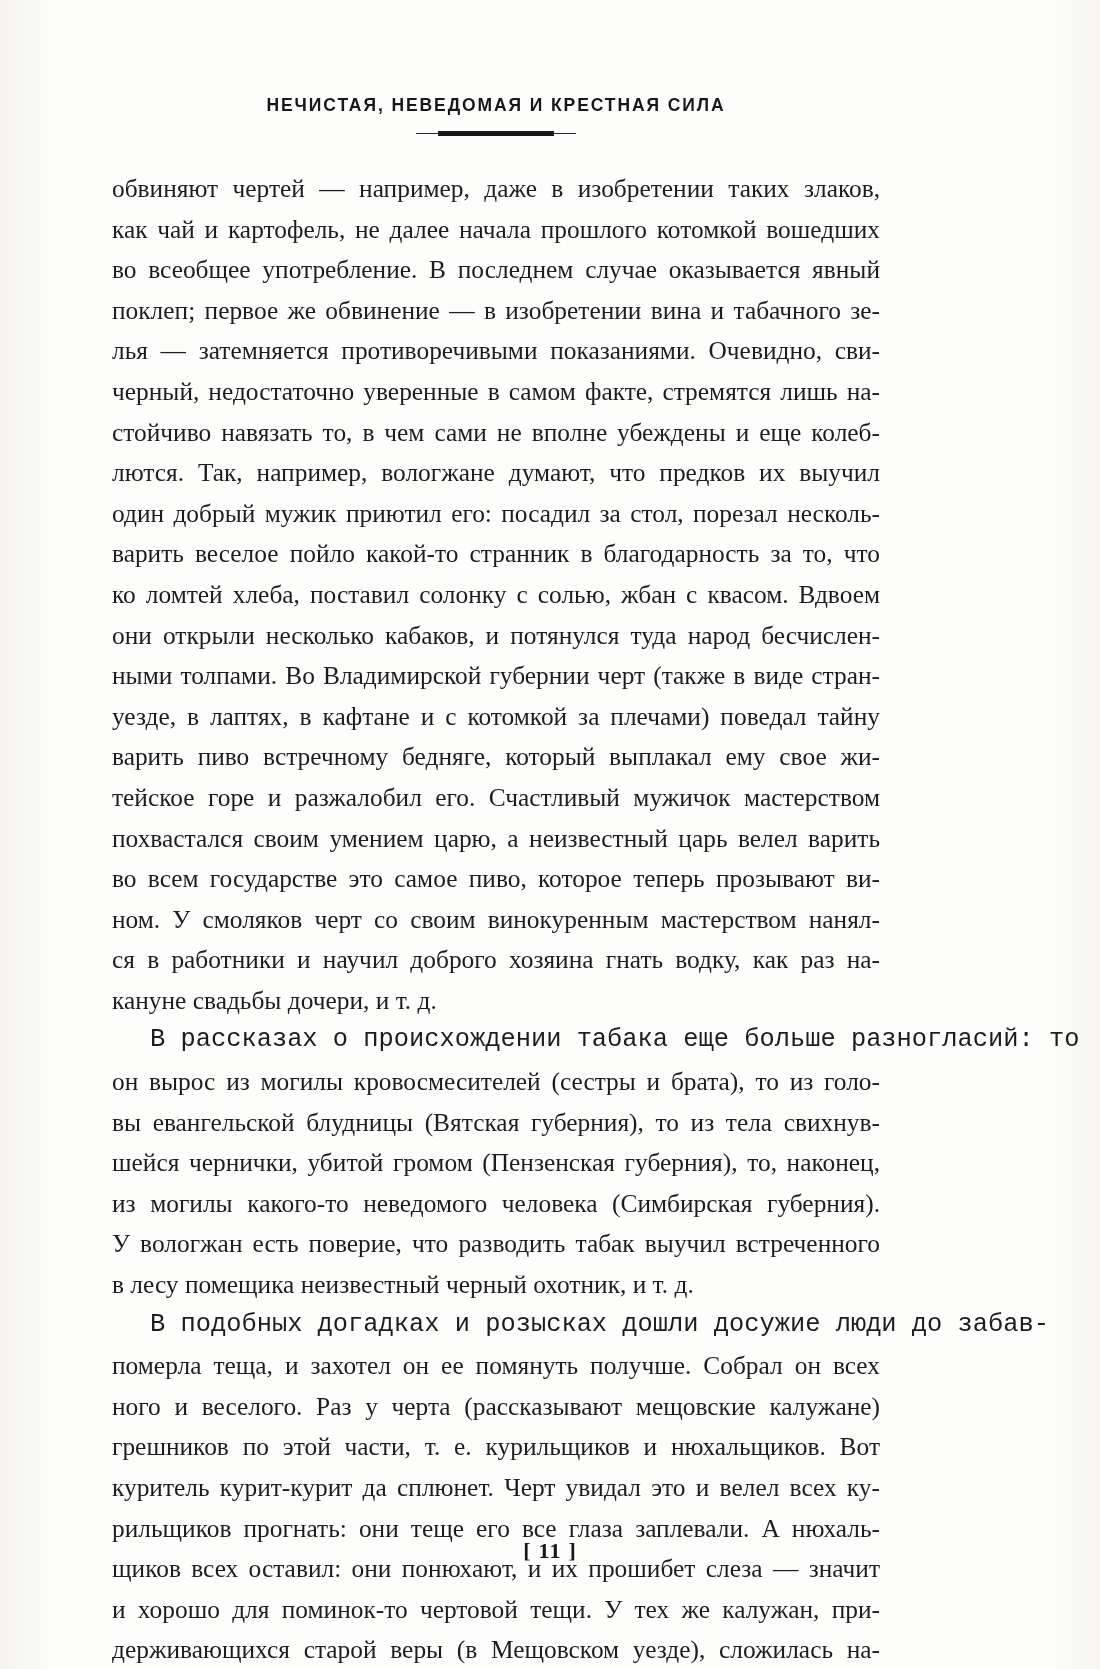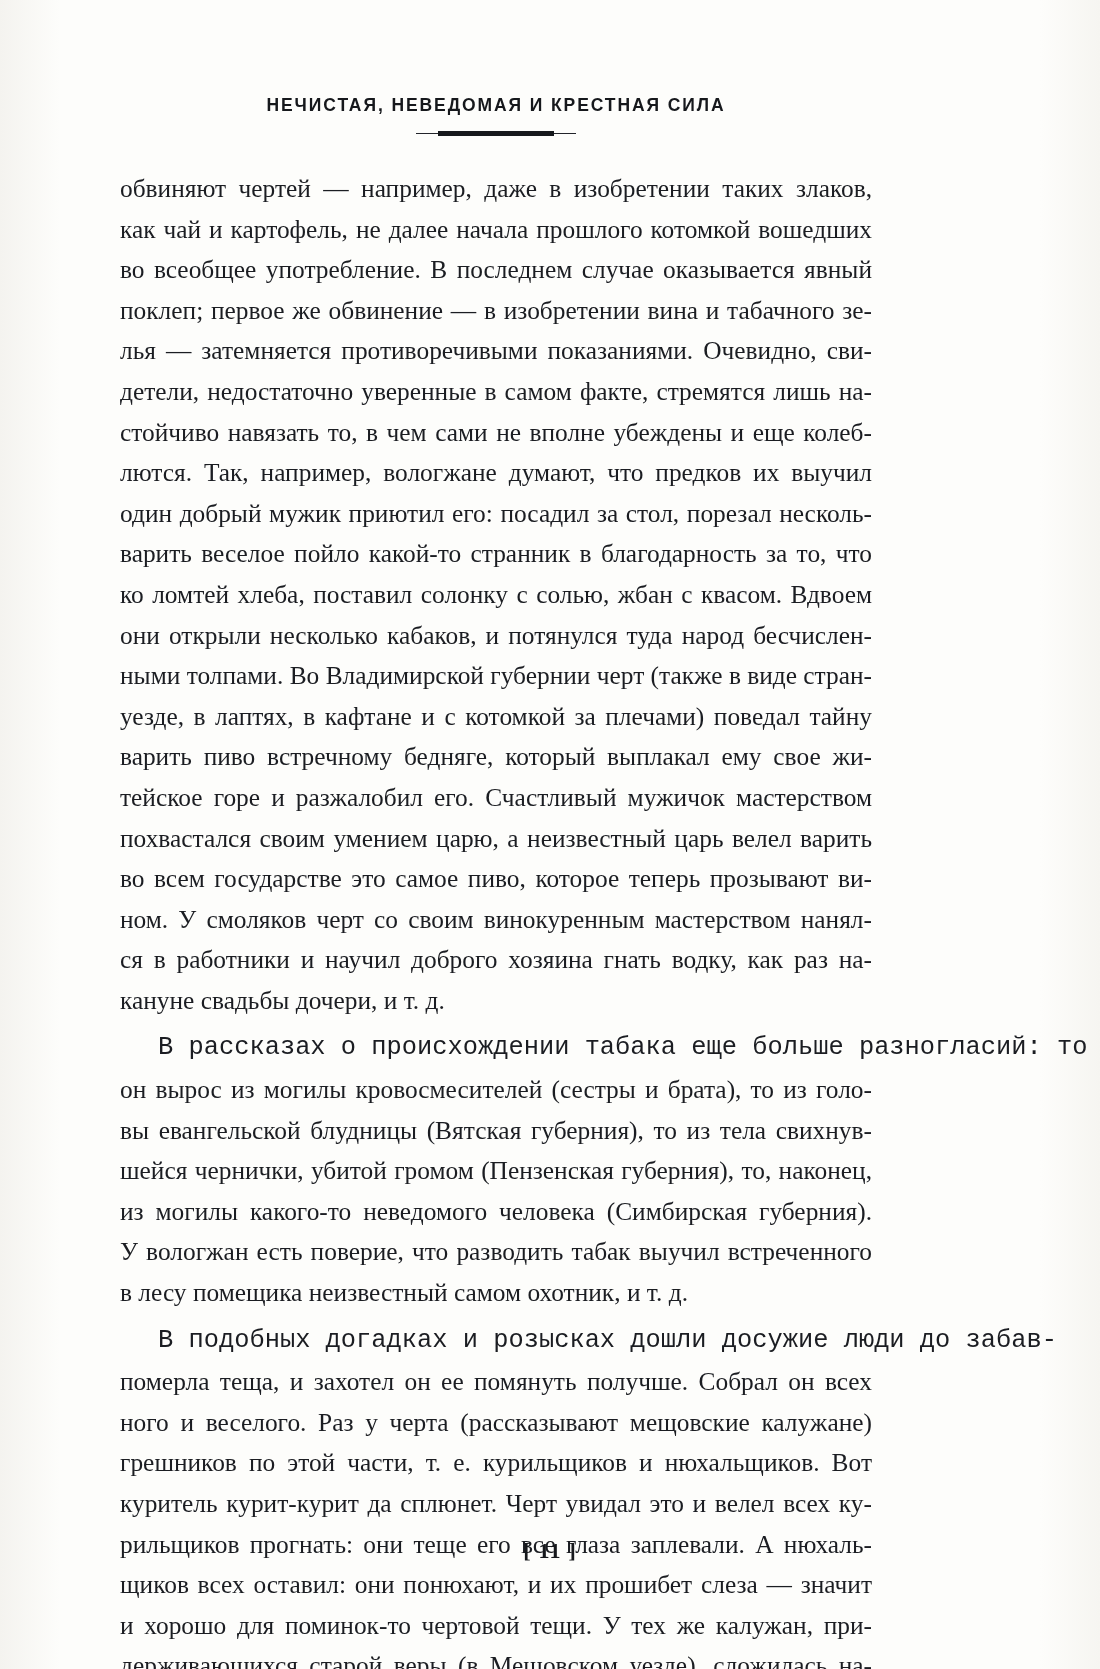--- a/index.html
+++ b/index.html
@@ -76,21 +76,21 @@
     font-family: "Liberation Serif", "DejaVu Serif", serif;
     font-size: 25.4px;
     line-height: 40.6px;
     color: #1b1d22;
     text-align: justify;
     text-justify: inter-word;
     hyphens: manual;
   }
 
   .body-text p {
-    margin: 8px;
+    margin: 0;
   }
 
   
   .ln {
     display: block;
     text-align: justify;
     text-align-last: justify;
     white-space: nowrap;
   }
   .ln.last {
@@ -138,21 +138,21 @@
       <div class="thick"></div>
     </div>
 
     <div class="body-text">
         <p>
           <span class="ln">обвиняют чертей — например, даже в изобретении таких злаков,</span>
           <span class="ln">как чай и картофель, не далее начала прошлого котомкой вошедших</span>
           <span class="ln">во всеобщее употребление. В последнем случае оказывается явный</span>
           <span class="ln">поклеп; первое же обвинение — в изобретении вина и табачного зе-</span>
           <span class="ln">лья — затемняется противоречивыми показаниями. Очевидно, сви-</span>
-          <span class="ln">детели, недостаточно уверенные в самом факте, стремятся лишь на-</span>
+          <span class="ln">черный, недостаточно уверенные в самом факте, стремятся лишь на-</span>
           <span class="ln">стойчиво навязать то, в чем сами не вполне убеждены и еще колеб-</span>
           <span class="ln">лются. Так, например, вологжане думают, что предков их выучил</span>
           <span class="ln">один добрый мужик приютил его: посадил за стол, порезал несколь-</span>
           <span class="ln">варить веселое пойло какой-то странник в благодарность за то, что</span>
           <span class="ln">ко ломтей хлеба, поставил солонку с солью, жбан с квасом. Вдвоем</span>
           <span class="ln">они открыли несколько кабаков, и потянулся туда народ бесчислен-</span>
           <span class="ln">ными толпами. Во Владимирской губернии черт (также в виде стран-</span>
           <span class="ln">уезде, в лаптях, в кафтане и с котомкой за плечами) поведал тайну</span>
           <span class="ln">варить пиво встречному бедняге, который выплакал ему свое жи-</span>
           <span class="ln">тейское горе и разжалобил его. Счастливый мужичок мастерством</span>
@@ -162,21 +162,21 @@
           <span class="ln">ся в работники и научил доброго хозяина гнать водку, как раз на-</span>
           <span class="ln last">кануне свадьбы дочери, и т. д.</span>
         </p>
         <p>
           <span class="ln indent">В рассказах о происхождении табака еще больше разногласий: то</span>
           <span class="ln">он вырос из могилы кровосмесителей (сестры и брата), то из голо-</span>
           <span class="ln">вы евангельской блудницы (Вятская губерния), то из тела свихнув-</span>
           <span class="ln">шейся чернички, убитой громом (Пензенская губерния), то, наконец,</span>
           <span class="ln">из могилы какого-то неведомого человека (Симбирская губерния).</span>
           <span class="ln">У вологжан есть поверие, что разводить табак выучил встреченного</span>
-          <span class="ln last">в лесу помещика неизвестный самом охотник, и т. д.</span>
+          <span class="ln last">в лесу помещика неизвестный черный охотник, и т. д.</span>
         </p>
         <p>
           <span class="ln indent">В подобных догадках и розысках дошли досужие люди до забав-</span>
           <span class="ln">померла теща, и захотел он ее помянуть получше. Собрал он всех</span>
           <span class="ln">ного и веселого. Раз у черта (рассказывают мещовские калужане)</span>
           <span class="ln">грешников по этой части, т. е. курильщиков и нюхальщиков. Вот</span>
           <span class="ln">куритель курит-курит да сплюнет. Черт увидал это и велел всех ку-</span>
           <span class="ln">рильщиков прогнать: они теще его все глаза заплевали. А нюхаль-</span>
           <span class="ln">щиков всех оставил: они понюхают, и их прошибет слеза — значит</span>
           <span class="ln">и хорошо для поминок-то чертовой тещи. У тех же калужан, при-</span>

